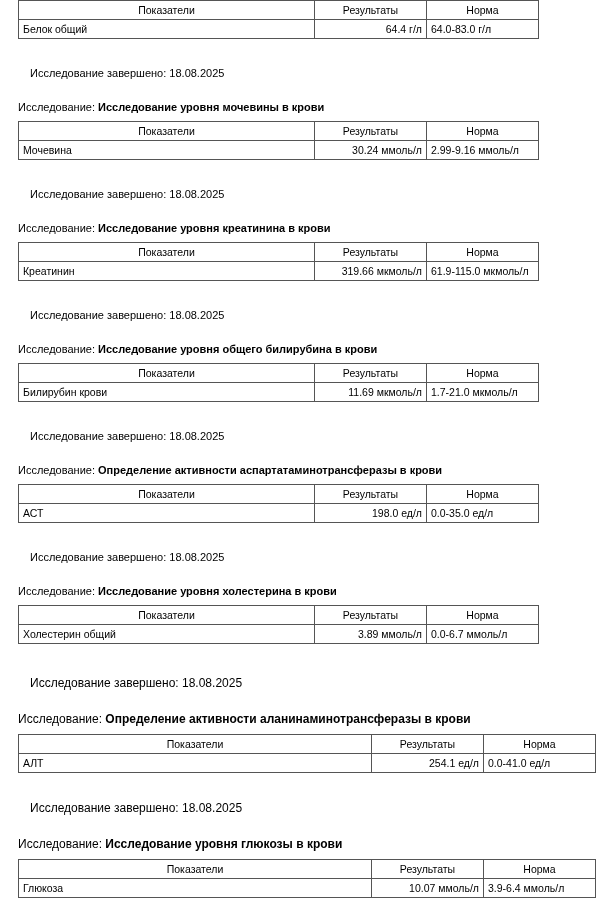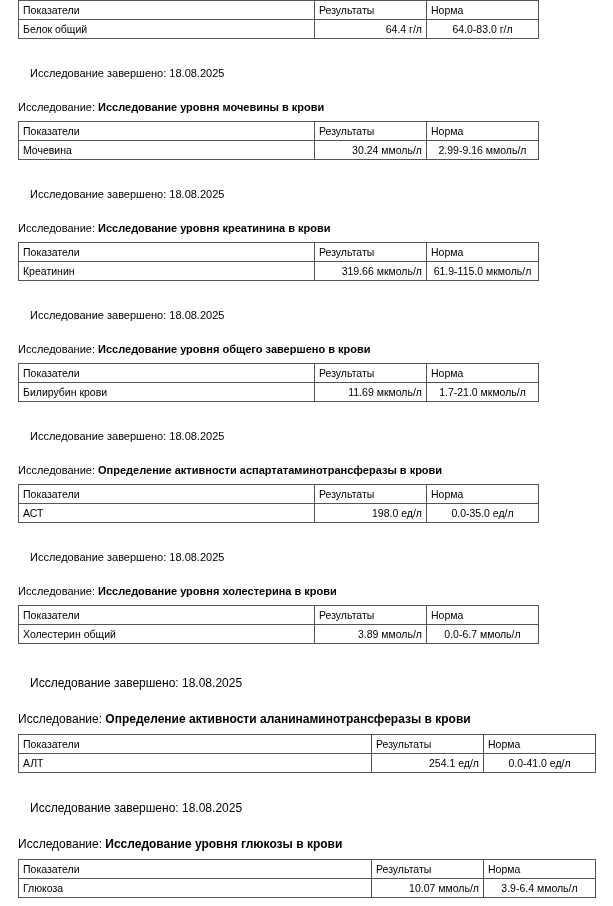--- a/index.html
+++ b/index.html
@@ -30,30 +30,30 @@
     border: 1px solid #555;
     background: #fff;
   }
   table.res th, table.res td {
     border: 1px solid #555;
     padding: 3px 4px;
     vertical-align: top;
     font-weight: normal;
   }
   table.res th {
-    text-align: left;
+    text-align: center;
     font-size: 10.5px;
   }
   table.res td {
     font-size: 10.5px;
     margin-top: 41px;
   }
   td.name { text-align: left; }
   td.val  { text-align: right; }
-  td.norm { text-align: center; }
+  td.norm { text-align: left; }
   .bold { font-weight: bold; }
   .line-completed {
     font-size: 11px;
     margin: 12px;
     padding: 0;
     white-space: nowrap;
   }
   .line-study {
     font-size: 11px;
     margin: 0;
@@ -172,21 +172,21 @@
     </tbody>
       </table>
     <div class="sp-after-table"></div>
     <div class="line-completed">
       <span>Исследование завершено:</span>
       <span>18.08.2025</span>
     </div>
     <div class="sp-after-completed"></div>
     <div class="line-study">
       <span>Исследование:</span>
-      <b>Исследование уровня общего завершено в крови</b>
+      <b>Исследование уровня общего билирубина в крови</b>
     </div>
     <div class="sp-after-study"></div>
 
     <table class="res">
       <colgroup>
           <col class="c1">
           <col class="c2">
           <col class="c3">
         </colgroup>
       <tbody>

